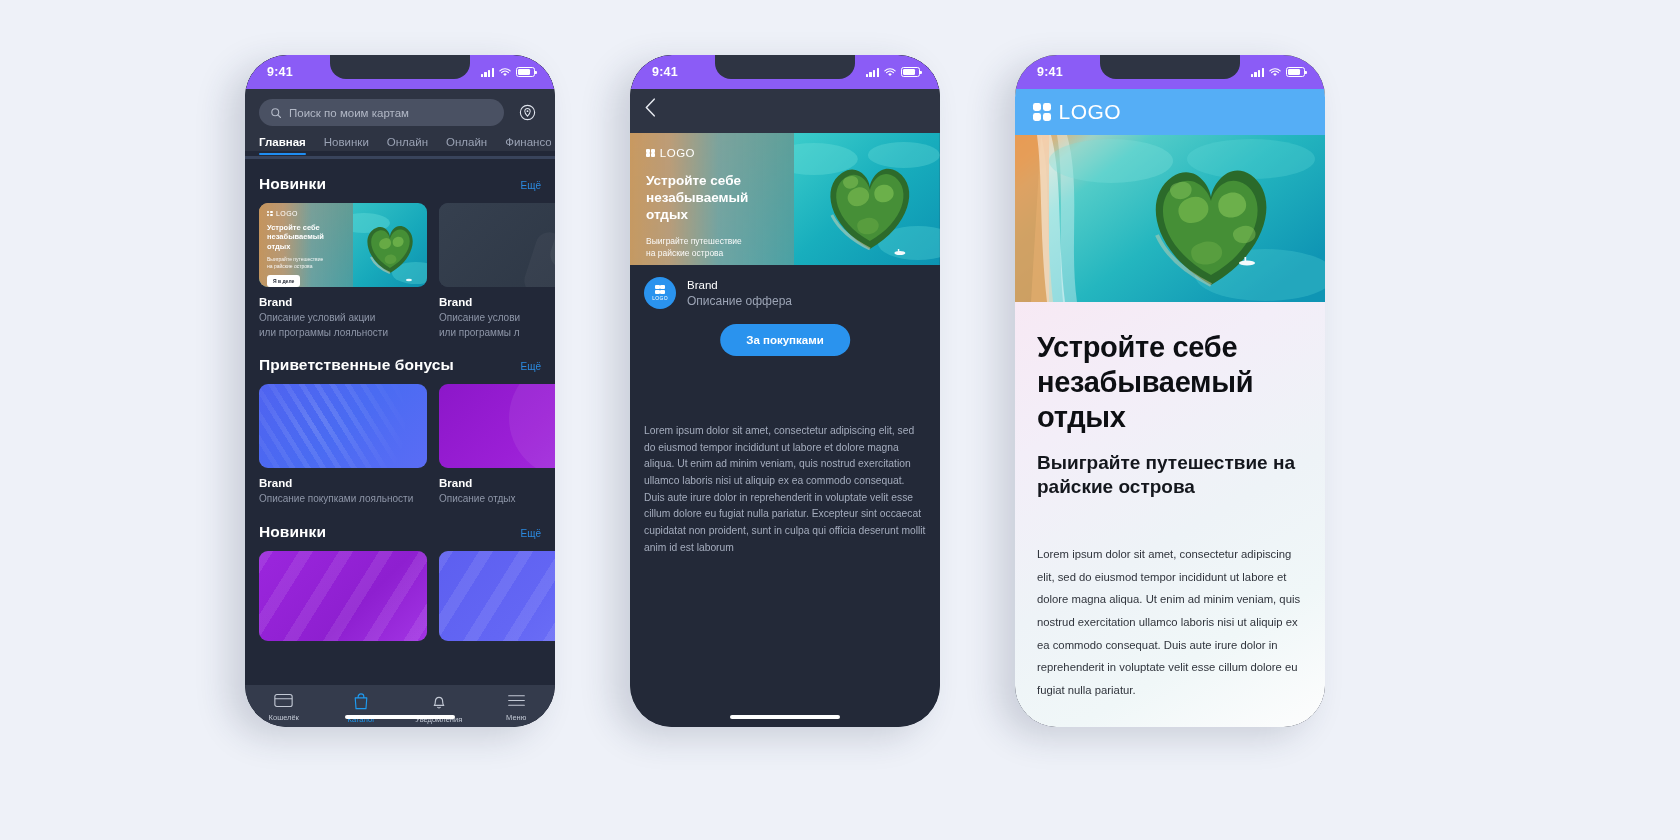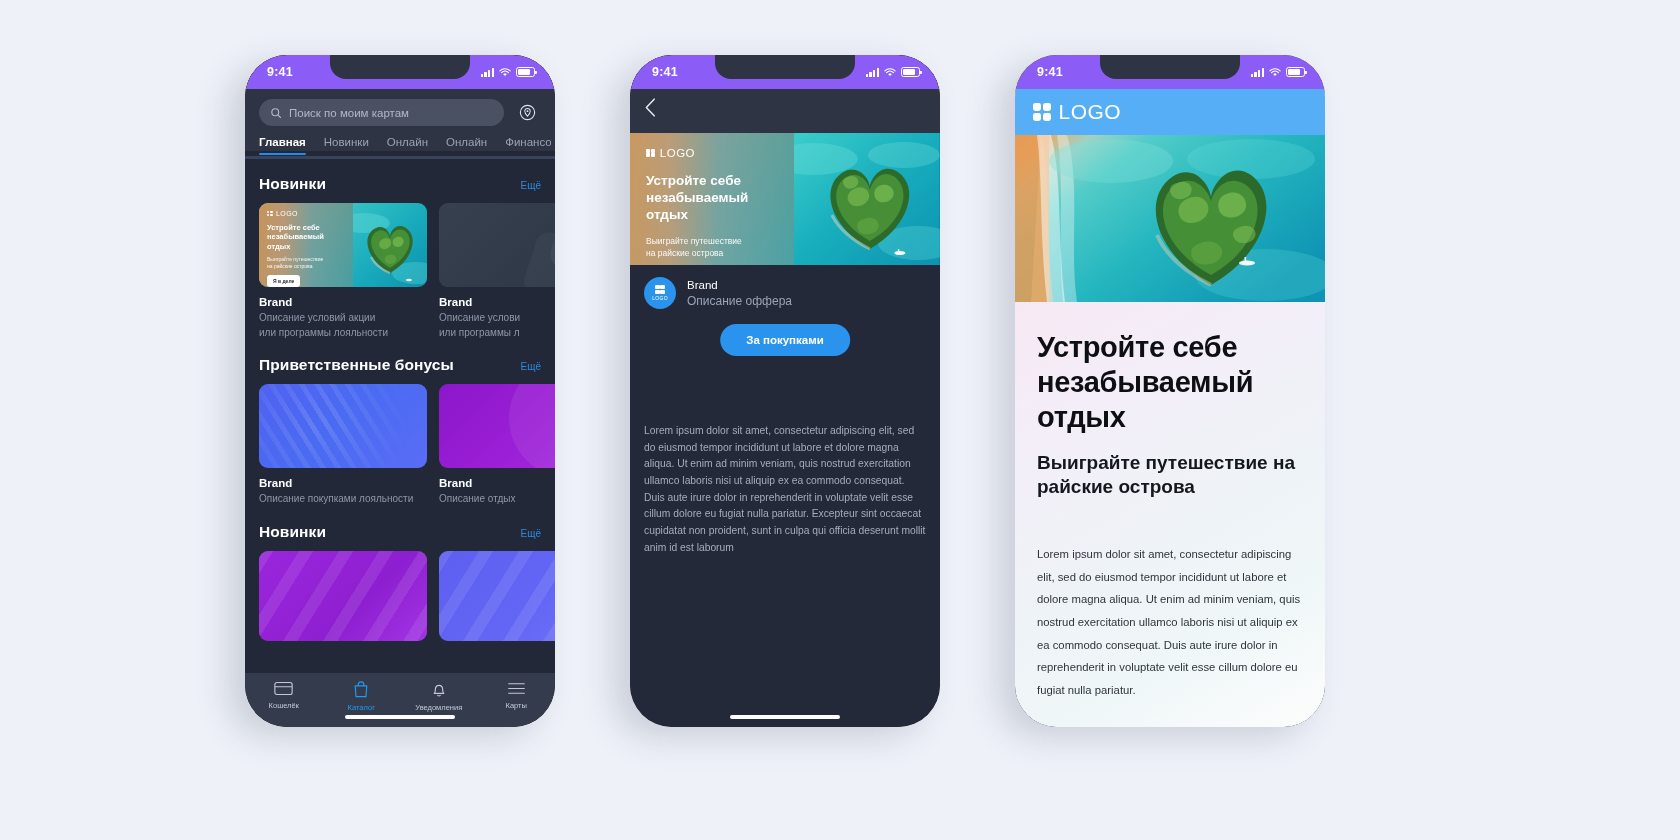--- a/index.html
+++ b/index.html
@@ -151,21 +151,21 @@
     background-image: repeating-linear-gradient(58deg, rgba(255,255,255,.9) 0 5px, rgba(255,255,255,0) 5px 13px);
     mask-image: radial-gradient(circle at 35% 45%, #000 0%, transparent 78%);
   }
   .tex2 { position:absolute; inset:0; opacity:.10;
     background-image: repeating-linear-gradient(122deg, rgba(255,255,255,.9) 0 12px, rgba(255,255,255,0) 12px 34px);
   }
   .swoosh { position:absolute; right:-22px; top:-26px; width:120px; height:120px;
     border-radius: 50%; background: rgba(255,255,255,.07); }
 
   .bottomnav {
-    position: absolute; bottom: 0; left: 0; right: 0; height: 54px;
+    position: absolute; bottom: 0; left: 0; right: 0; height: 42px;
     background: #343b4c; display: flex; align-items: flex-start; padding-top: 8px;
     z-index: 25;
   }
   .nav-item { flex: 1; display: flex; flex-direction: column; align-items: center; gap: 5px; color: #c2c8d4; }
   .nav-item.active { color: #1f9bf0; }
   .nav-label { font-size: 7.5px; }
 
   
   #phone2 { left: 630px; top: 55px; }
   .p2-body { position: absolute; inset: 0; background: #232938; }
@@ -394,21 +394,21 @@
               <path d="M7.3 15.6a1.8 1.8 0 0 0 3.4 0" fill="none" stroke="currentColor" stroke-width="1.3"></path>
             </svg>
             <span class="nav-label">Уведомления</span>
           </div>
           <div class="nav-item">
             <svg width="19" height="15" viewBox="0 0 22 17">
               <line x1="2" y1="3" x2="20" y2="3" stroke="currentColor" stroke-width="1.4" stroke-linecap="round"></line>
               <line x1="2" y1="8.5" x2="20" y2="8.5" stroke="currentColor" stroke-width="1.4" stroke-linecap="round"></line>
               <line x1="2" y1="14" x2="20" y2="14" stroke="currentColor" stroke-width="1.4" stroke-linecap="round"></line>
             </svg>
-            <span class="nav-label">Карты</span>
+            <span class="nav-label">Меню</span>
           </div>
         </div>
       </div>
 
       <div class="notch"></div>
       <div class="statusbar dark" style="color:#fff">
         <span class="status-time">9:41</span>
         <span class="status-icons">
           <span class="bars">
               <i></i>

